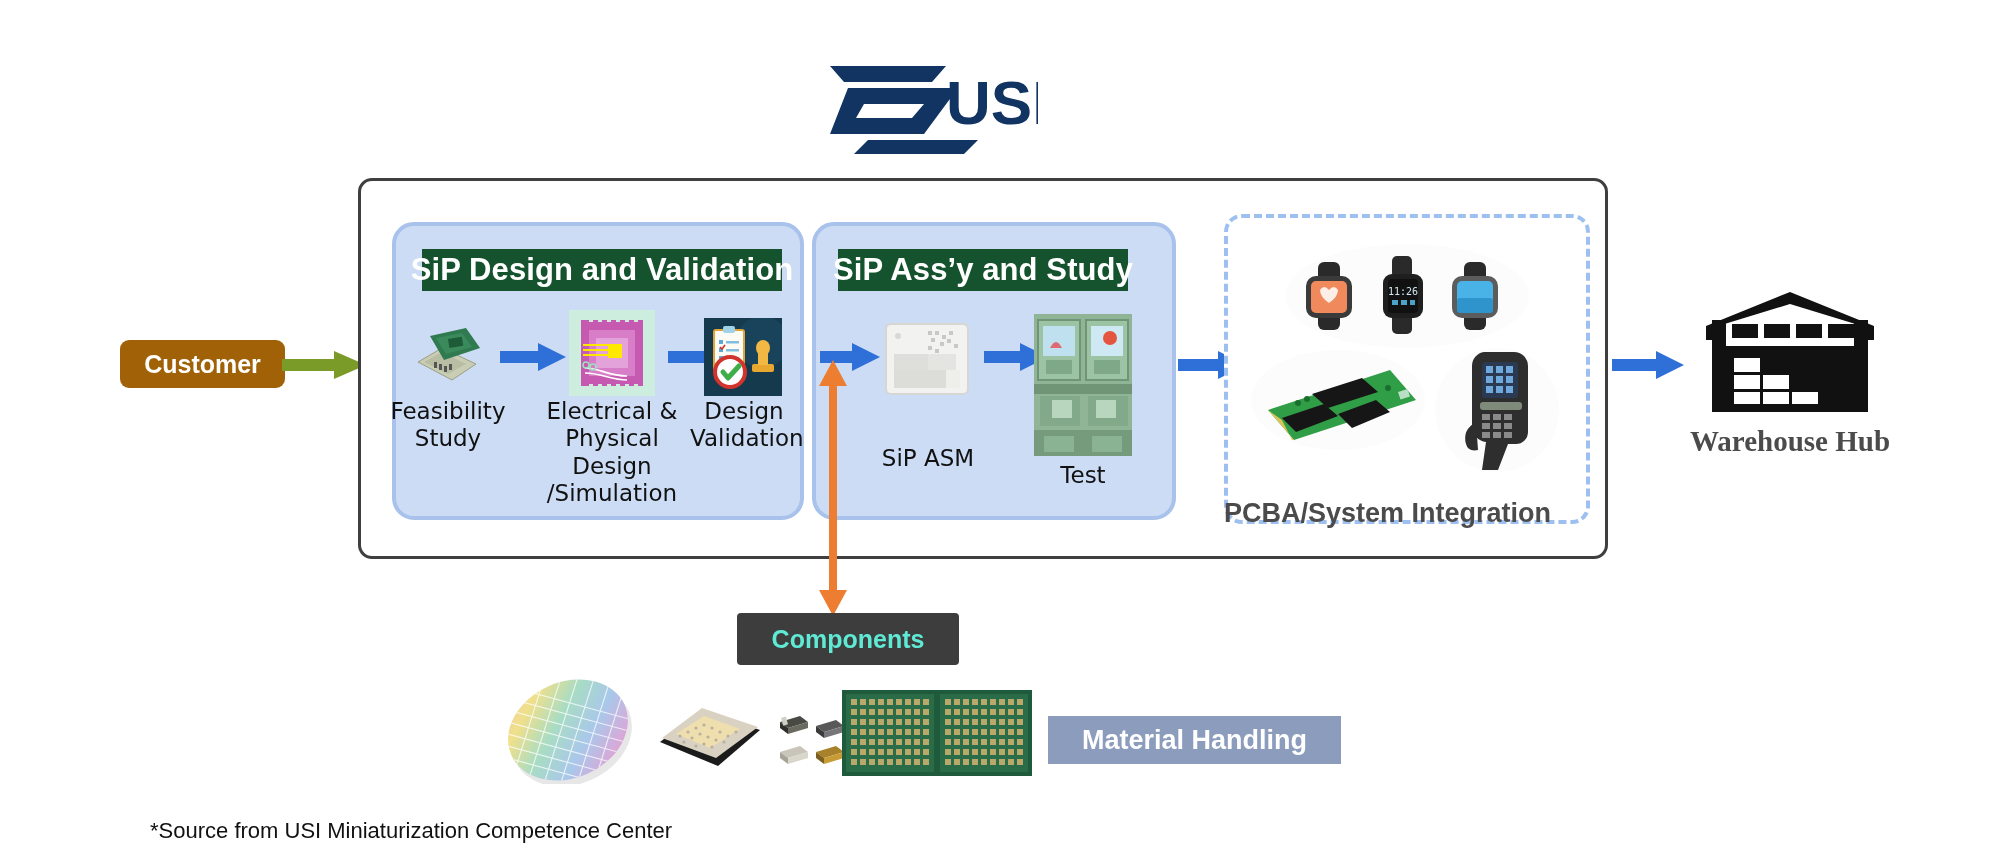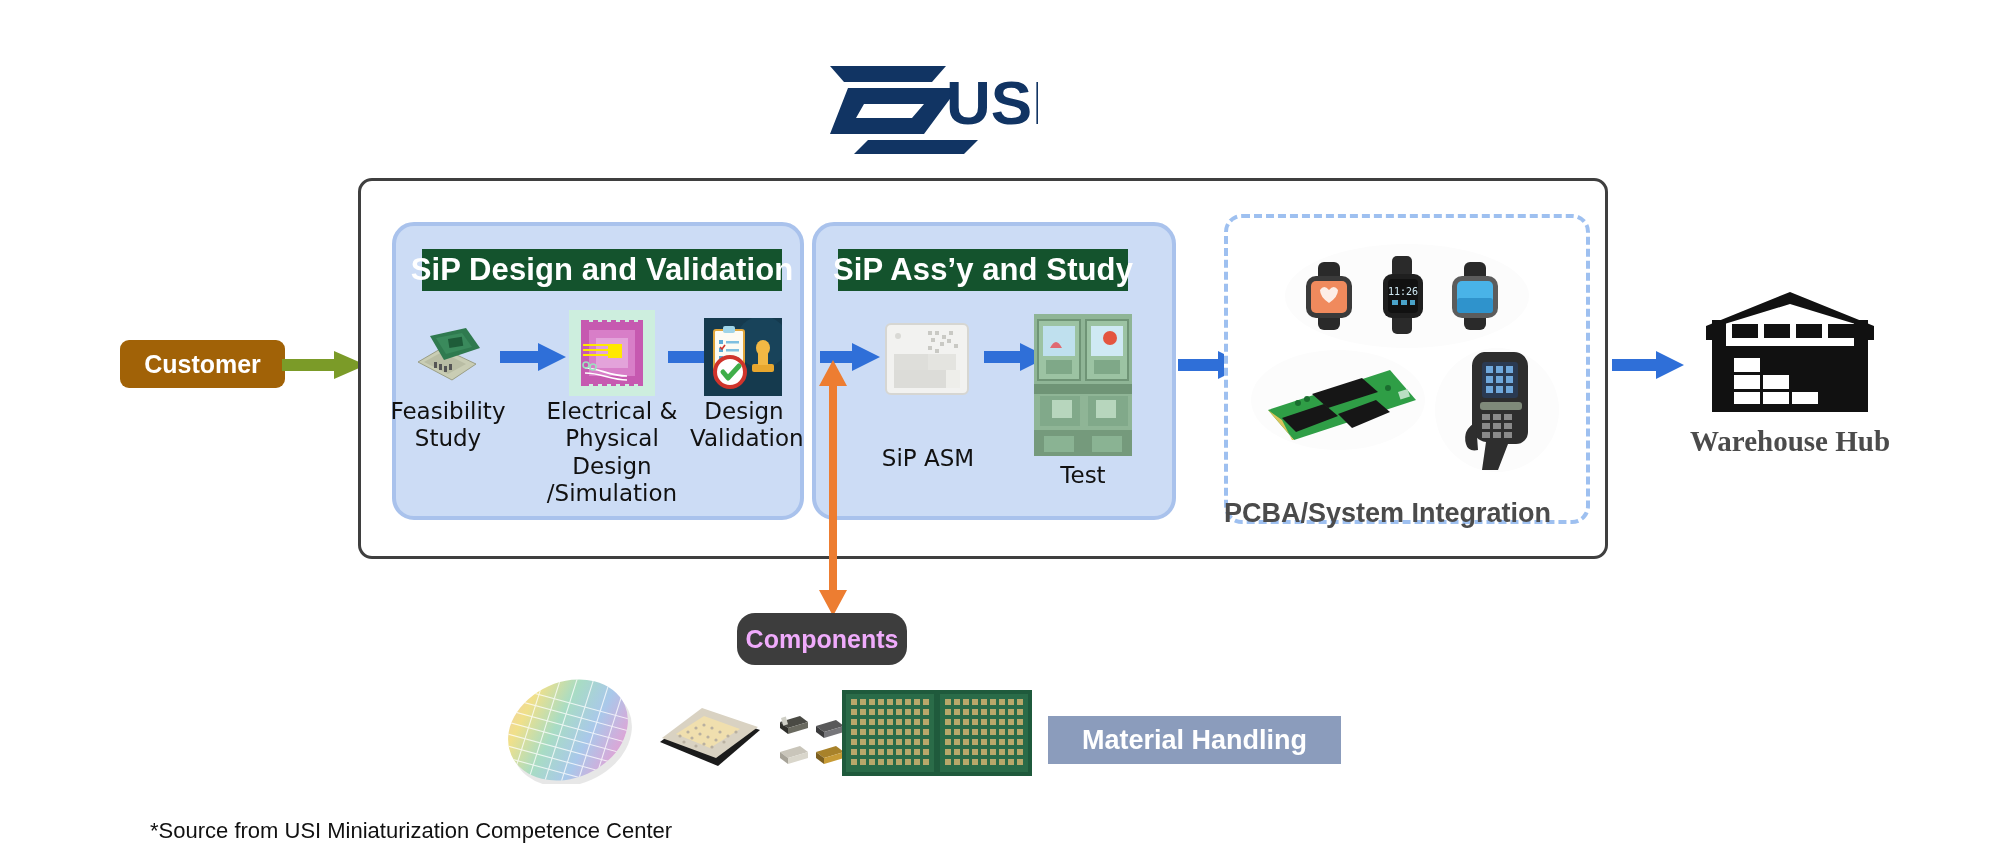--- a/index.html
+++ b/index.html
@@ -47,22 +47,22 @@
   
   #customer-box{
     left:120px;top:340px;width:165px;height:48px;background:#a16207;border-radius:9px;
     color:#fff;font-weight:bold;font-size:25px;display:flex;align-items:center;
     justify-content:center;
   }
   #arrow-customer{left:282px;top:348px;width:84px;height:34px;}
 
   
   #components-box{
-    left:737px;top:613px;width:170px;height:52px;background:#3d3d3d;border-radius:18px;
-    color:#f0abfc;font-weight:bold;font-size:25px;display:flex;align-items:center;
+    left:737px;top:613px;width:222px;height:52px;background:#3d3d3d;border-radius:4px;
+    color:#5eead4;font-weight:bold;font-size:25px;display:flex;align-items:center;
     justify-content:center;
   }
   #arrow-components{left:816px;top:360px;width:34px;height:256px;}
 
   
   #pcba-area{
     left:1224px;top:214px;width:366px;height:310px;
     border:4px dashed #9ec0f0;border-radius:18px;box-sizing:border-box;background:#fff;
   }
   #pcba-label{

